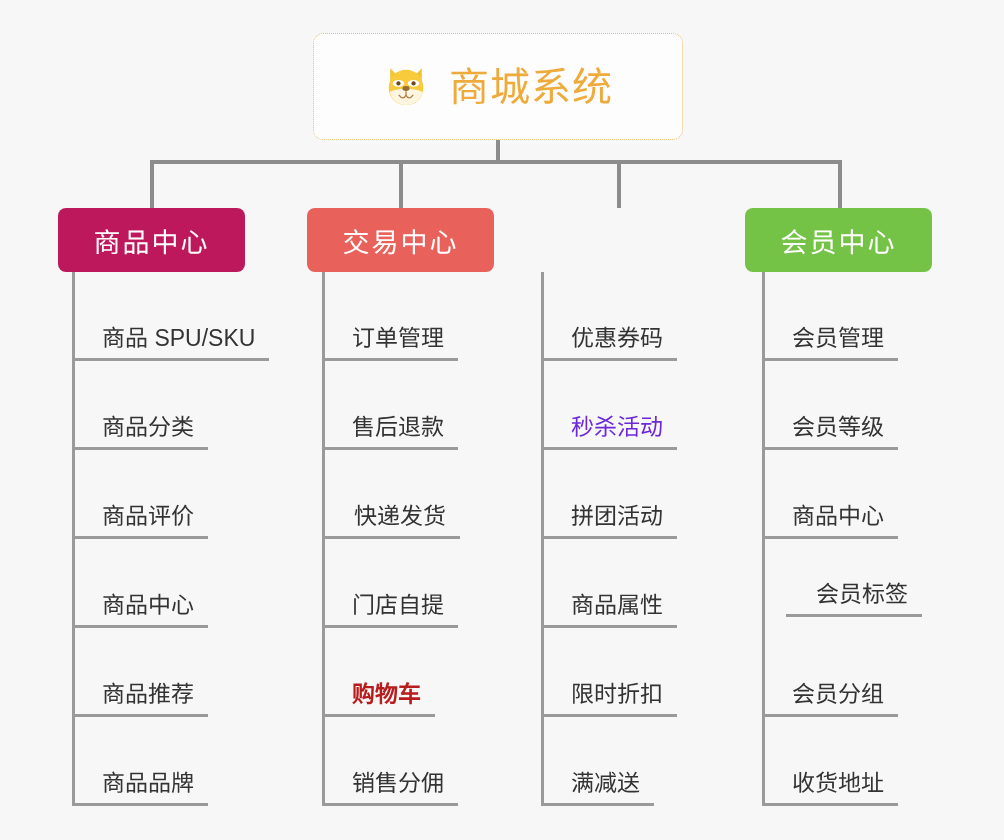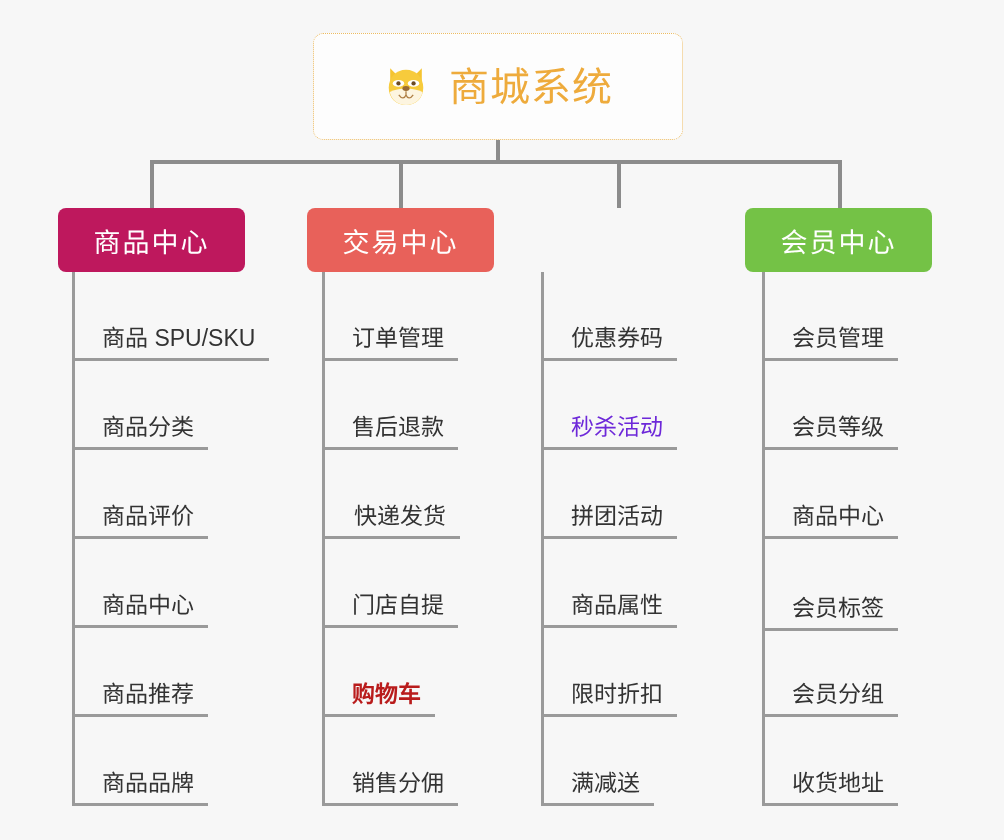--- a/index.html
+++ b/index.html
@@ -231,21 +231,21 @@
     <div class="branch-spine" style="background: rgb(154, 154, 154); height: 534px;"></div>
     <div class="leaf" style="top: 0px; border-bottom-color: rgb(154, 154, 154);">
         <span class="leaf-label" style="color: rgb(51, 51, 51);">会员管理</span>
       </div>
     <div class="leaf" style="top: 89px; border-bottom-color: rgb(154, 154, 154);">
         <span class="leaf-label" style="color: rgb(51, 51, 51);">会员等级</span>
       </div>
     <div class="leaf" style="top: 178px; border-bottom-color: rgb(154, 154, 154);">
         <span class="leaf-label" style="color: rgb(51, 51, 51);">商品中心</span>
       </div>
-    <div class="leaf" style="top: 270px; border-bottom-color: rgb(154, 154, 154);">
+    <div class="leaf" style="top: 256px; border-bottom-color: rgb(154, 154, 154); margin-left: 24px;">
         <span class="leaf-label" style="color: rgb(51, 51, 51);">会员标签</span>
       </div>
     <div class="leaf" style="top: 356px; border-bottom-color: rgb(154, 154, 154);">
         <span class="leaf-label" style="color: rgb(51, 51, 51);">会员分组</span>
       </div>
     <div class="leaf" style="top: 445px; border-bottom-color: rgb(154, 154, 154);">
         <span class="leaf-label" style="color: rgb(51, 51, 51);">收货地址</span>
       </div>
   </div>
 

